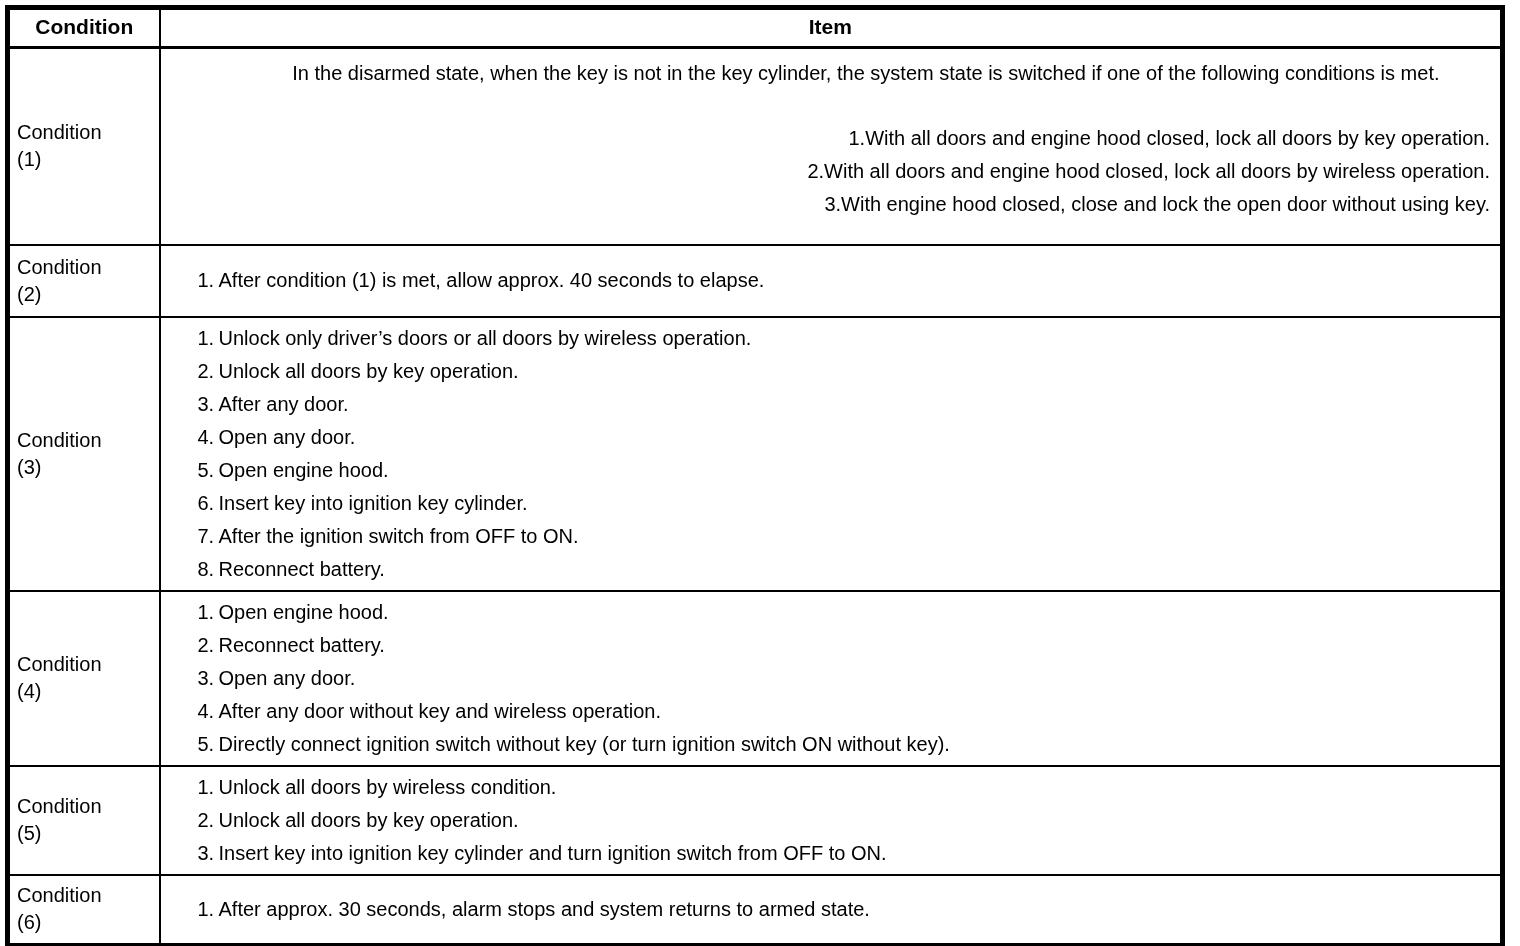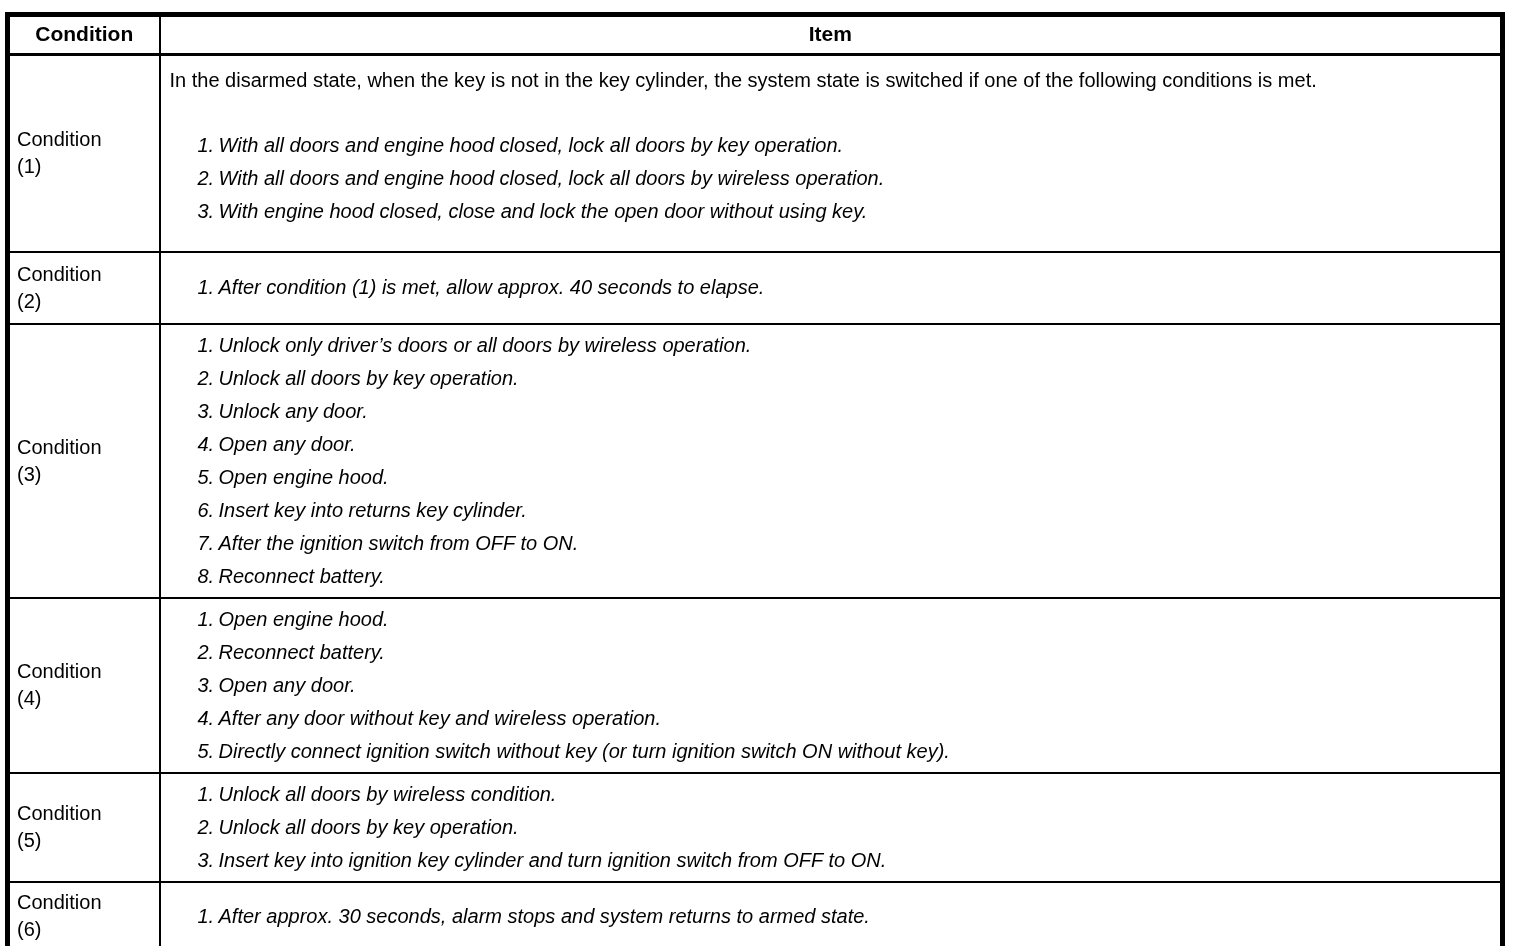--- a/index.html
+++ b/index.html
@@ -6,21 +6,21 @@
     margin: 0;
     padding: 0;
     background: #ffffff;
     font-family: "Liberation Sans", sans-serif;
     color: #000000;
   }
   .page {
     width: 1520px;
     height: 946px;
     box-sizing: border-box;
-    padding: 12px 10px 7px 5px;
+    padding: 5px 10px 7px 5px;
     background: #ffffff;
   }
   table.cond-table {
     border-collapse: collapse;
     table-layout: fixed;
     width: 1500px;
     height: 932px;
   }
   table.cond-table, table.cond-table th, table.cond-table td {
     border: 2px solid #000000;
@@ -51,31 +51,31 @@
     padding: 0 4px 0 7px;
   }
   td.item-cell {
     vertical-align: middle;
     font-size: 20px;
     padding: 4px 10px 4px 9px;
   }
   td.item-cell.top {
     vertical-align: top;
     padding-top: 9px;
+    text-align: right;
   }
   .intro {
     line-height: 31px;
     margin: 0 0 33px 0;
     max-width: 1270px;
   }
   .li {
     padding-left: 28px;
     line-height: 33px;
     white-space: nowrap;
-    font-style: italic;
   }
   .li .num {
     display: inline-block;
     min-width: 21px;
   }
 </style>
 </head>
 <body>
 
 <div class="page">
@@ -116,24 +116,24 @@
       </tr>
 
       <tr class="r3">
         <td class="cond-cell">
           <div>Condition</div>
           <div>(3)</div>
         </td>
         <td class="item-cell">
           <div class="li"><span class="num">1.</span><span>Unlock only driver’s doors or all doors by wireless operation.</span></div>
           <div class="li"><span class="num">2.</span><span>Unlock all doors by key operation.</span></div>
-          <div class="li"><span class="num">3.</span><span>Unlock any door.</span></div>
+          <div class="li"><span class="num">3.</span><span>After any door.</span></div>
           <div class="li"><span class="num">4.</span><span>Open any door.</span></div>
           <div class="li"><span class="num">5.</span><span>Open engine hood.</span></div>
-          <div class="li"><span class="num">6.</span><span>Insert key into returns key cylinder.</span></div>
+          <div class="li"><span class="num">6.</span><span>Insert key into ignition key cylinder.</span></div>
           <div class="li"><span class="num">7.</span><span>After the ignition switch from OFF to ON.</span></div>
           <div class="li"><span class="num">8.</span><span>Reconnect battery.</span></div>
         </td>
       </tr>
 
       <tr class="r4">
         <td class="cond-cell">
           <div>Condition</div>
           <div>(4)</div>
         </td>

